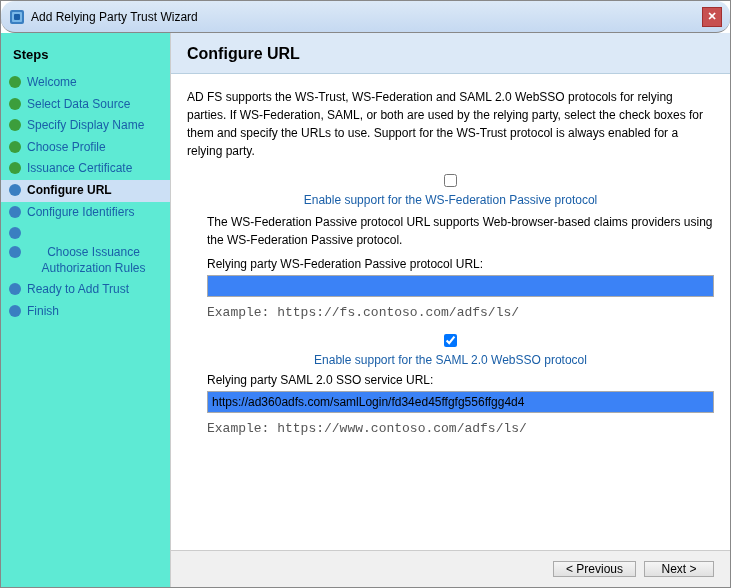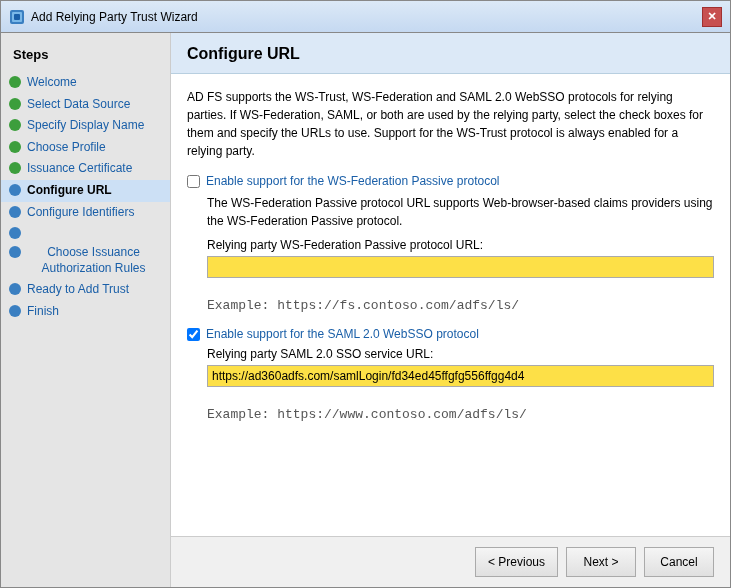--- a/index.html
+++ b/index.html
@@ -25,20 +25,21 @@
     }
     .title-bar {
       background: linear-gradient(to bottom, #dce9f7, #c5d9f1);
       height: 32px;
       display: flex;
       align-items: center;
       justify-content: space-between;
       padding: 0 8px;
       border-bottom: 1px solid #888;
       flex-shrink: 0;
+      border-radius: 14px;
     }
     .title-bar-left {
       display: flex;
       align-items: center;
       gap: 6px;
     }
     .title-bar-icon {
       width: 16px;
       height: 16px;
     }
@@ -60,21 +61,21 @@
       color: white;
       font-weight: bold;
     }
     .content-area {
       display: flex;
       flex: 1;
       overflow: hidden;
     }
     .sidebar {
       width: 170px;
-      background: #e5e5e5;
+      background: #5eead4;
       border-right: 1px solid #ccc;
       padding: 10px 0;
       flex-shrink: 0;
     }
     .sidebar-title {
       font-weight: bold;
       font-size: 13px;
       padding: 4px 12px 10px 12px;
       color: #000;
     }
@@ -139,20 +140,21 @@
       margin-bottom: 14px;
     }
     .section {
       margin-bottom: 14px;
     }
     .checkbox-row {
       display: flex;
       align-items: center;
       gap: 6px;
       margin-bottom: 6px;
+      flex-direction: column;
     }
     .checkbox-row input[type="checkbox"] {
       width: 13px;
       height: 13px;
       margin: 0;
       flex-shrink: 0;
     }
     .checkbox-label {
       font-size: 12px;
       color: #1a5fa8;
@@ -168,44 +170,44 @@
       margin-left: 20px;
       font-size: 12px;
       color: #000;
       margin-bottom: 4px;
     }
     .url-input {
       margin-left: 20px;
       width: calc(100% - 20px);
       height: 22px;
       border: 1px solid #aaa;
-      background: #fde047;
+      background: #3b82f6;
       font-size: 12px;
       padding: 2px 4px;
-      margin-bottom: 20px;
+      margin-bottom: 8px;
     }
     .example-text {
       margin-left: 20px;
       font-size: 13px;
       color: #555;
       margin-bottom: 4px;
       font-family: Liberation Mono, monospace;
     }
     .footer {
       display: flex;
       justify-content: flex-end;
       align-items: center;
       padding: 10px 16px;
       border-top: 1px solid #ccc;
       background: #f0f0f0;
       gap: 8px;
       flex-shrink: 0;
     }
     .footer-btn {
-      height: 30px;
+      height: 16px;
       min-width: 70px;
       padding: 0 12px;
       font-size: 12px;
       background: linear-gradient(to bottom, #f5f5f5, #e0e0e0);
       border: 1px solid #aaa;
       cursor: pointer;
       display: flex;
       align-items: center;
       justify-content: center;
     }
@@ -308,17 +310,16 @@
           </div>
           <div class="field-label">Relying party SAML 2.0 SSO service URL:</div>
           <input type="text" class="url-input" value="https://ad360adfs.com/samlLogin/fd34ed45ffgfg556ffgg4d4" style="">
           <div class="example-text">Example: https://www.contoso.com/adfs/ls/</div>
         </div>
       </div>
 
       <div class="footer">
         <button class="footer-btn">&lt; Previous</button>
         <button class="footer-btn">Next &gt;</button>
-        <button class="footer-btn">Cancel</button>
       </div>
     </div>
   </div>
 </div>
 
 </body></html>

